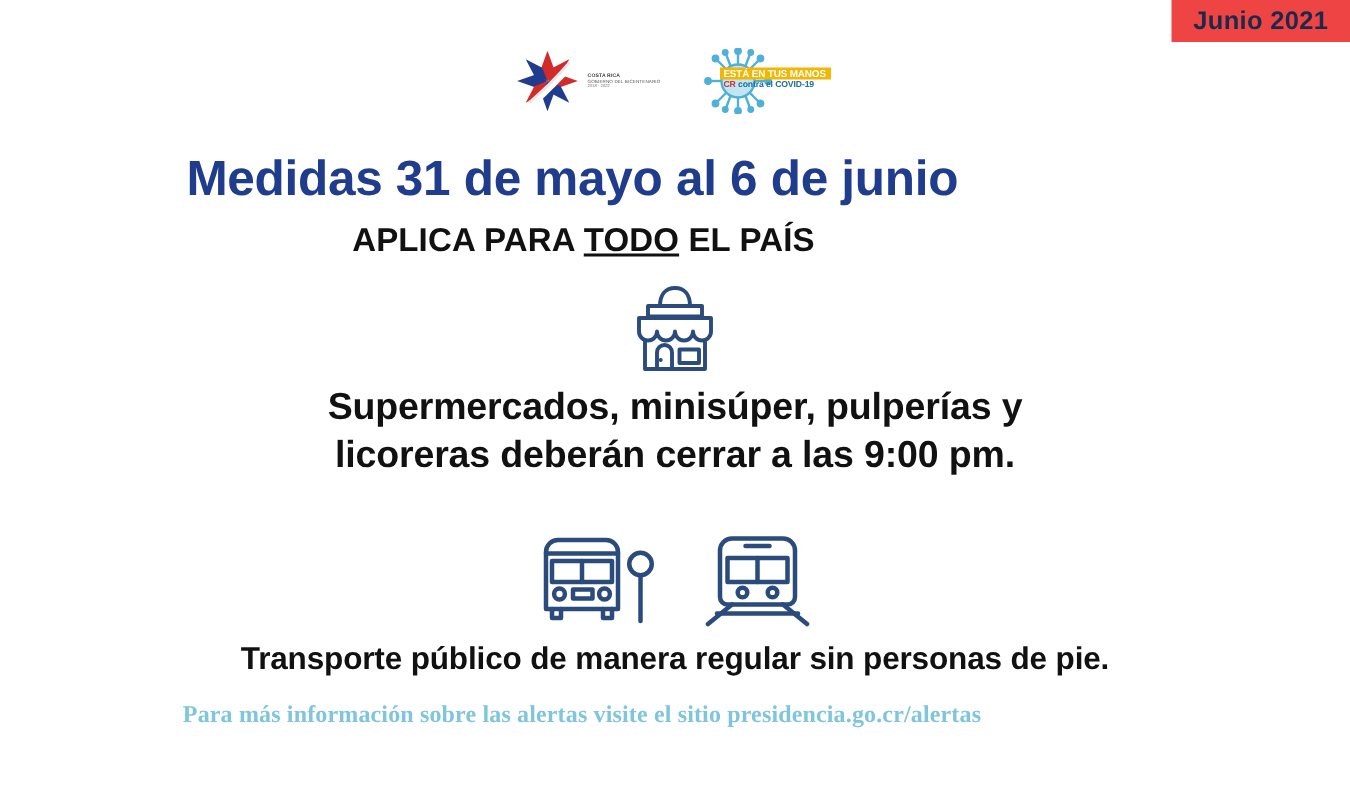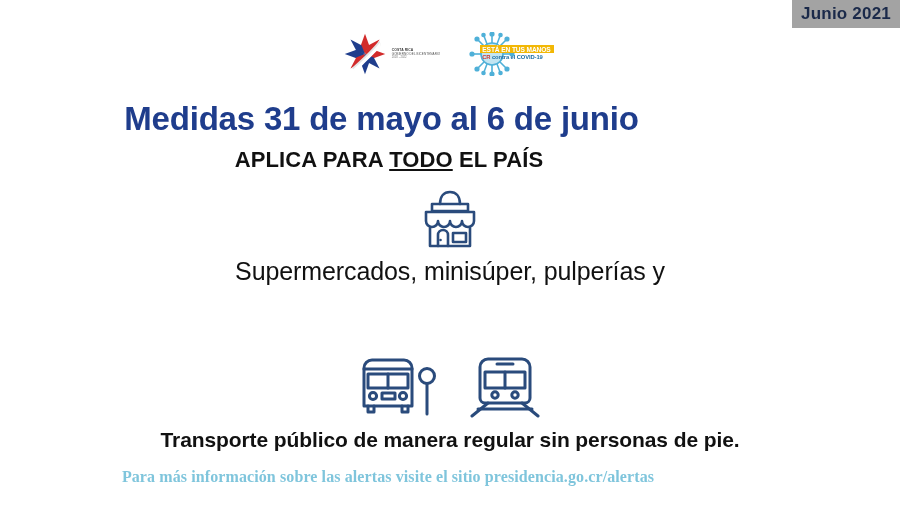--- a/index.html
+++ b/index.html
@@ -17,23 +17,23 @@
     height: 524px;
     background: #ffffff;
     overflow: hidden;
   }
 
   
   .month-badge {
     position: absolute;
     top: 0;
     right: 0;
-    width: 108px;
+    width: 119px;
     height: 28px;
-    background: #a3a3a3;
+    background: #ef4444;
     display: flex;
     align-items: center;
     justify-content: center;
   }
   .month-badge span {
     font-family: "Liberation Sans", sans-serif;
     font-size: 17px;
     font-weight: bold;
     color: #1b2a4a;
     letter-spacing: 0.2px;
@@ -162,21 +162,21 @@
   }
 
   
   .statement-store {
     position: absolute;
     top: 255px;
     left: 0;
     width: 900px;
     text-align: center;
     font-size: 25px;
-    font-weight: normal;
+    font-weight: bold;
     color: #111111;
     line-height: 1.28;
     letter-spacing: -0.1px;
   }
   .statement-transport {
     position: absolute;
     top: 428px;
     left: 0;
     width: 900px;
     text-align: center;
@@ -284,20 +284,21 @@
         <path d="M12,40 v18 h40 v-18"></path>
         <path d="M20,58 v-11 a5,5 0 0 1 10,0 v11"></path>
         <rect x="35" y="45" width="13" height="9"></rect>
       </g>
       <circle cx="22.5" cy="52" r="1.3" fill="#2A4B7C"></circle>
     </svg>
   </div>
 
   <div class="statement-store">
     <div>Supermercados, minisúper, pulperías y</div>
+    <div>licoreras deberán cerrar a las 9:00 pm.</div>
   </div>
 
   <div class="icon-transport">
 
     <svg width="84" height="66" viewBox="0 0 84 66">
       <g stroke="#2A4B7C" stroke-width="3" fill="none" stroke-linejoin="round" stroke-linecap="round">
         <path d="M8,16 a8,8 0 0 1 8,-8 h32 a8,8 0 0 1 8,8 v38 h-48 z"></path>
         <line x1="8" y1="17" x2="56" y2="17"></line>
         <path d="M12,22 h40 v14 h-40 z"></path>
         <line x1="32" y1="22" x2="32" y2="36"></line>

